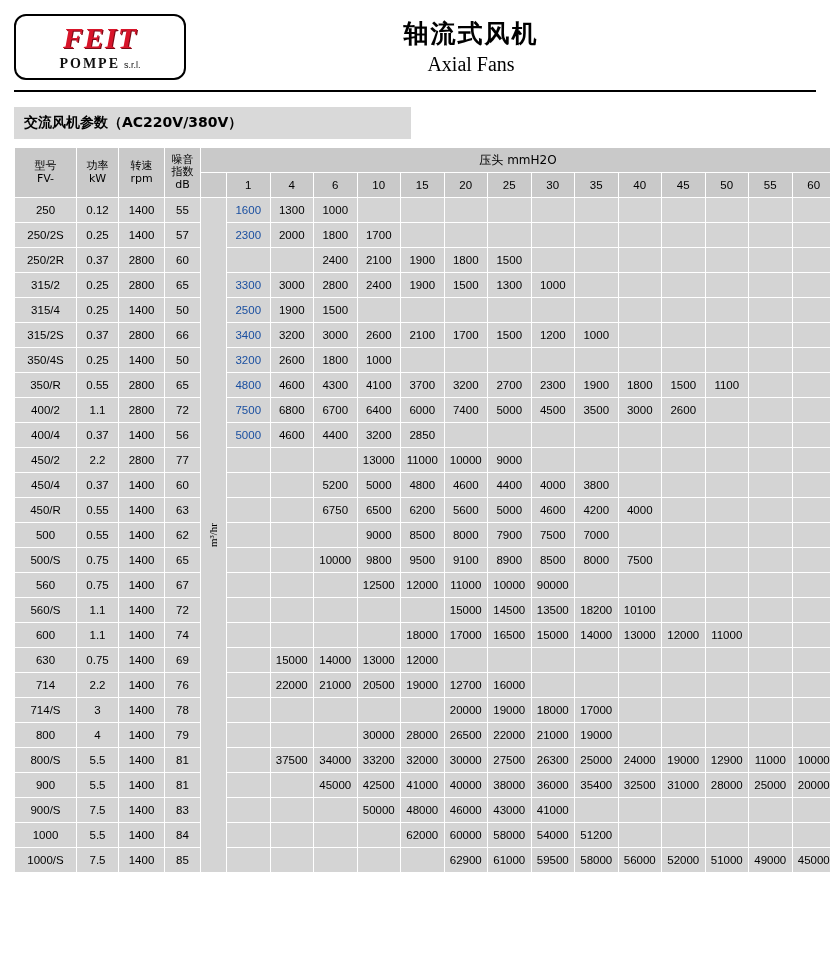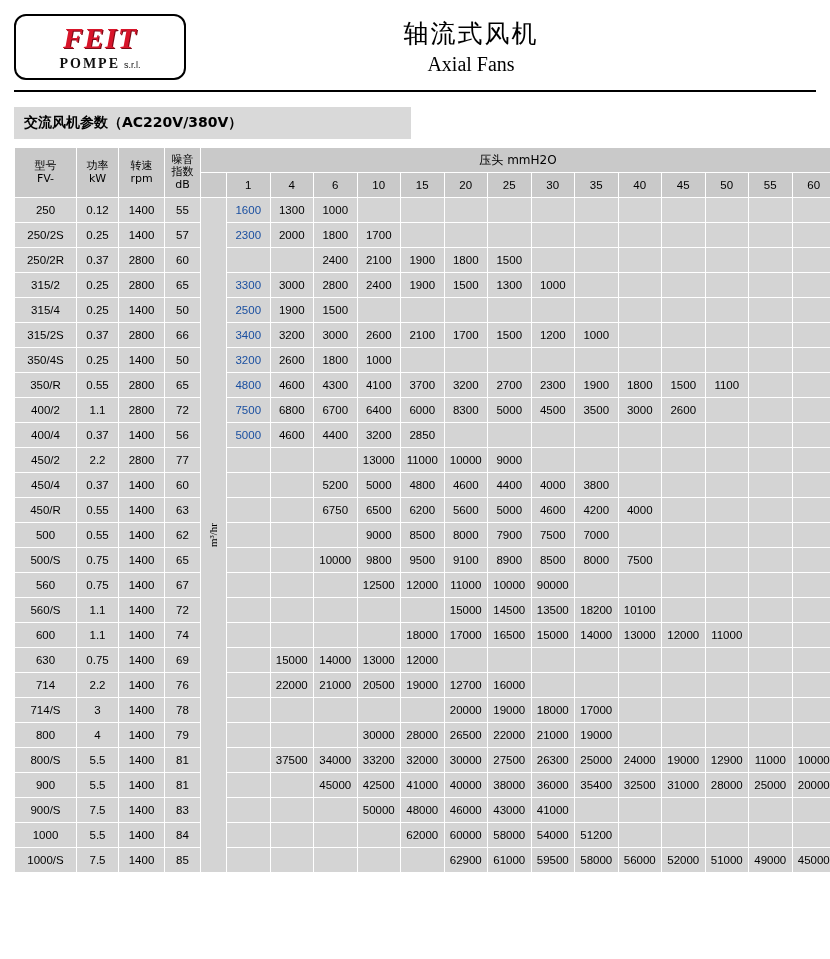--- a/index.html
+++ b/index.html
@@ -73,21 +73,21 @@
     color: #111;
   }
   .title-wrap {
     flex: 1;
     text-align: center;
     margin-left: -60px;
   }
   .title-cn {
     font-family: "DejaVu Sans", sans-serif;
     font-size: 25px;
-    font-weight: normal;
+    font-weight: bold;
     letter-spacing: 2px;
     line-height: 1.25;
   }
   .title-en {
     font-family: "Liberation Serif", serif;
     font-size: 20px;
     font-weight: normal;
     margin-top: 4px;
   }
 
@@ -465,21 +465,21 @@
           <tr>
             <td class="model">400/2</td>
             <td class="kw">1.1</td>
             <td class="rpm">2800</td>
             <td class="db">72</td>
             <td class="val first-val" style="color: rgb(26, 79, 160);">7500</td>
             <td class="val">6800</td>
             <td class="val">6700</td>
             <td class="val">6400</td>
             <td class="val">6000</td>
-            <td class="val">8300</td>
+            <td class="val">7400</td>
             <td class="val">5000</td>
             <td class="val">4500</td>
             <td class="val">3500</td>
             <td class="val">3000</td>
             <td class="val">2600</td>
             <td class="val empty"></td>
             <td class="val empty"></td>
             <td class="val empty"></td>
           </tr>
           <tr>

